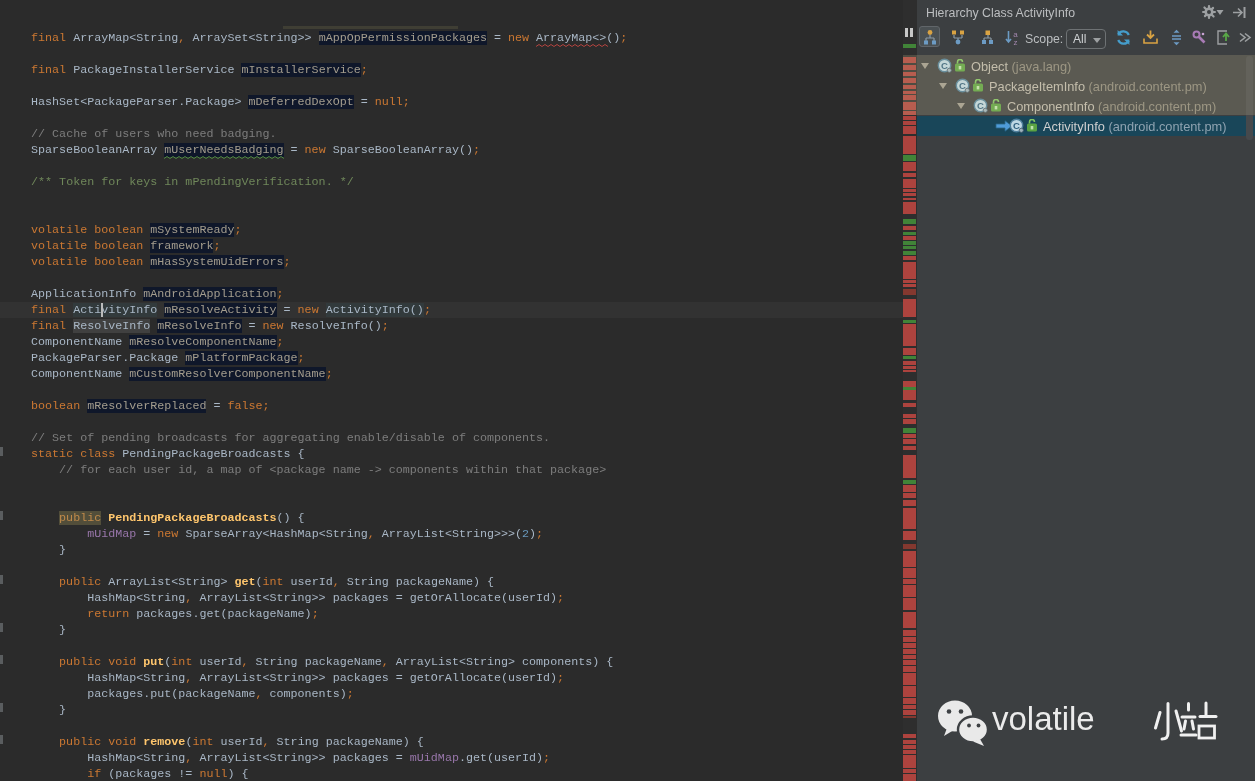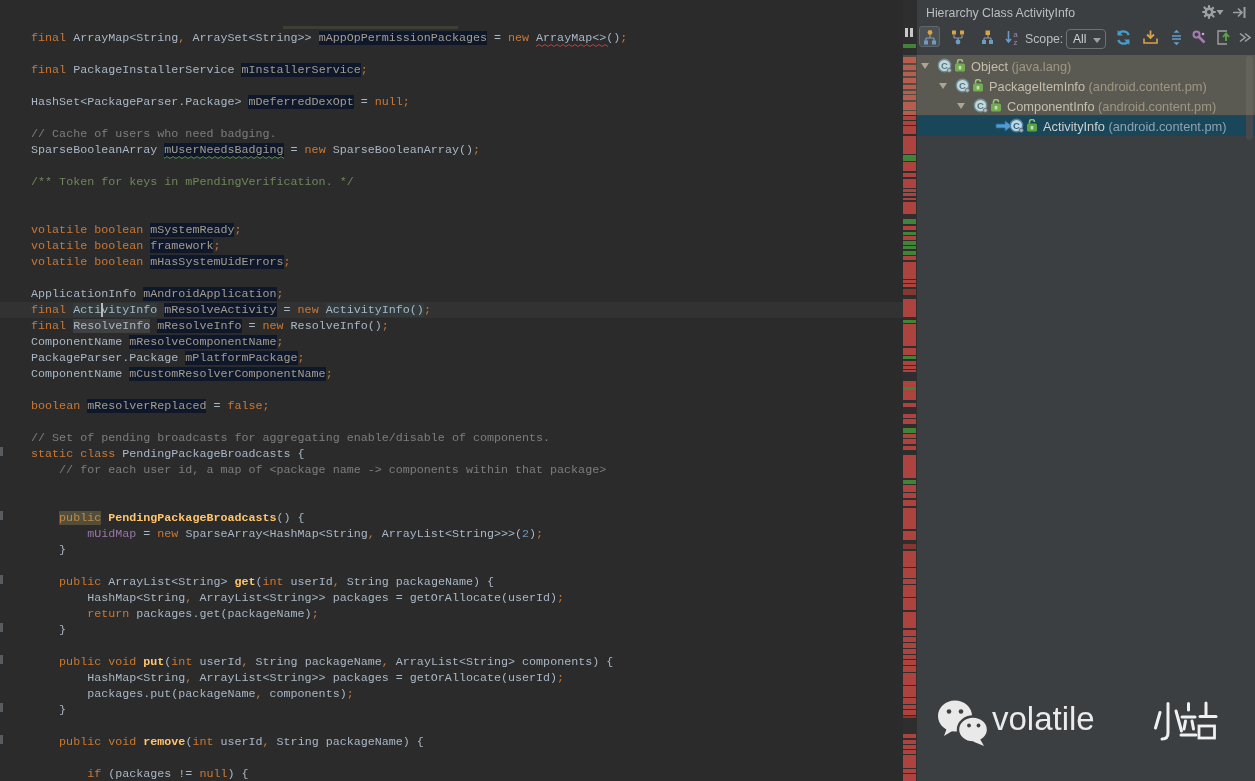--- a/index.html
+++ b/index.html
@@ -61,20 +61,21 @@
 <div class="ln" style="top:516px">        }</div>
 <div class="ln" style="top:548px">        <i class="k">public</i> ArrayList&lt;String&gt; <i class="y">get</i>(<i class="k">int</i> userId<i class="k">,</i> String packageName) {</div>
 <div class="ln" style="top:564px">            HashMap&lt;String<i class="k">,</i> ArrayList&lt;String&gt;&gt; packages = getOrAllocate(userId)<i class="k">;</i></div>
 <div class="ln" style="top:580px">            <i class="k">return</i> packages.get(packageName)<i class="k">;</i></div>
 <div class="ln" style="top:596px">        }</div>
 <div class="ln" style="top:628px">        <i class="k">public</i> <i class="k">void</i> <i class="y">put</i>(<i class="k">int</i> userId<i class="k">,</i> String packageName<i class="k">,</i> ArrayList&lt;String&gt; components) {</div>
 <div class="ln" style="top:644px">            HashMap&lt;String<i class="k">,</i> ArrayList&lt;String&gt;&gt; packages = getOrAllocate(userId)<i class="k">;</i></div>
 <div class="ln" style="top:660px">            packages.put(packageName<i class="k">,</i> components)<i class="k">;</i></div>
 <div class="ln" style="top:676px">        }</div>
 <div class="ln" style="top:708px">        <i class="k">public</i> <i class="k">void</i> <i class="y">remove</i>(<i class="k">int</i> userId<i class="k">,</i> String packageName) {</div>
+<div class="ln" style="top:724px">            HashMap&lt;String<i class="k">,</i> ArrayList&lt;String&gt;&gt; packages = <i class="f">mUidMap</i>.get(userId)<i class="k">;</i></div>
 <div class="ln" style="top:740px">            <i class="k">if</i> (packages != <i class="k">null</i>) {</div>
 <em class="gutm" style="top:421px;height:9px"></em>
       <em class="gutm" style="top:485px;height:9px"></em>
       <em class="gutm" style="top:549px;height:9px"></em>
       <em class="gutm" style="top:597px;height:9px"></em>
       <em class="gutm" style="top:629px;height:9px"></em>
       <em class="gutm" style="top:677px;height:9px"></em>
       <em class="gutm" style="top:709px;height:9px"></em>
 <svg class="sq" style="left:536px;top:18px" width="72" height="4" xmlns="http://www.w3.org/2000/svg">
         <polyline points="0,2.5 3,0.5 6,2.5 9,0.5 12,2.5 15,0.5 18,2.5 21,0.5 24,2.5 27,0.5 30,2.5 33,0.5 36,2.5 39,0.5 42,2.5 45,0.5 48,2.5 51,0.5 54,2.5 57,0.5 60,2.5 63,0.5 66,2.5 69,0.5 72,2.5 75,0.5 78,2.5 81,0.5" stroke="#b5443f" stroke-width="1" fill="none"></polyline>

